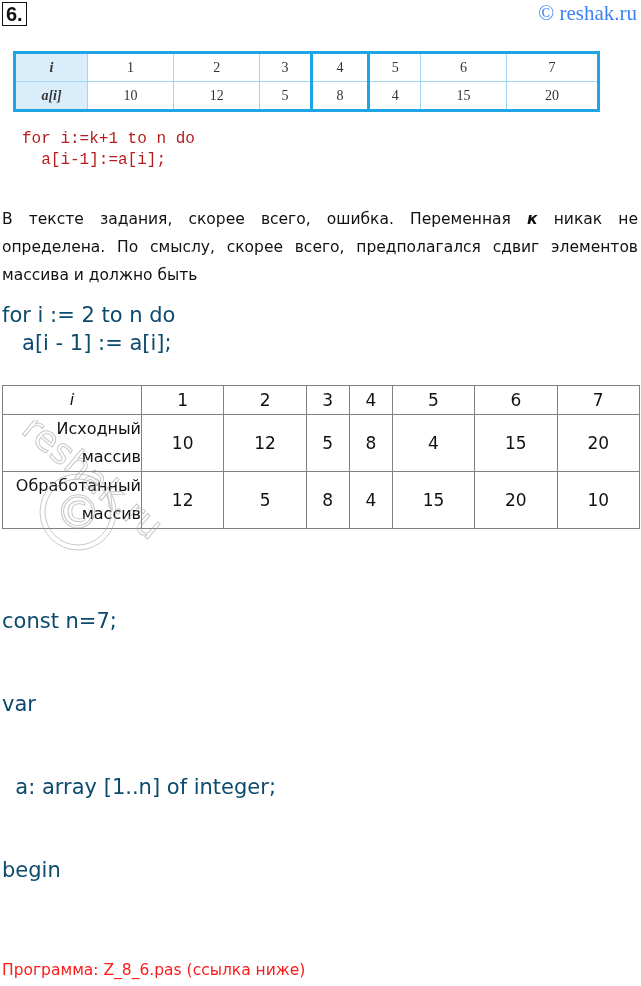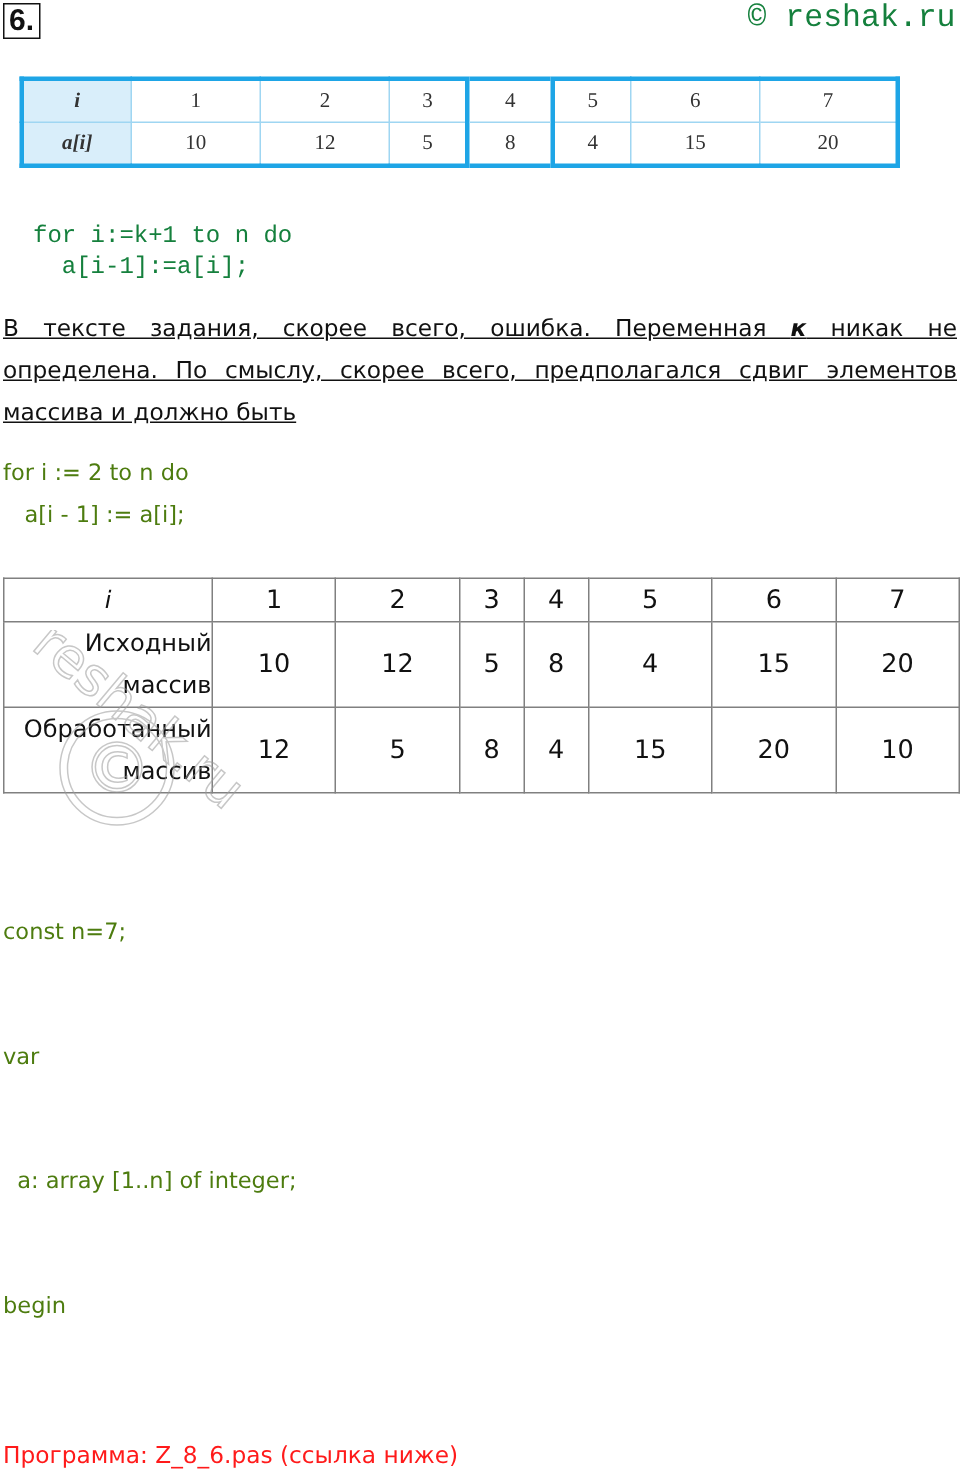--- a/index.html
+++ b/index.html
@@ -6,48 +6,48 @@
   html, body { width: 641px; height: 986px; background: #ffffff; overflow: hidden; }
   body { position: relative; font-family: "DejaVu Sans", sans-serif; color: #111; }
 
   .task-number {
     position: absolute; left: 2px; top: 2px;
     border: 1.5px solid #111; padding: 0 3px;
     font-family: "Liberation Sans", sans-serif; font-weight: bold; font-size: 20px; line-height: 22px;
   }
   .copyright {
     position: absolute; right: 4px; top: 0px;
-    font-family: Liberation Mono, monospace; font-size: 21px; line-height: 26px; color: #15803d;
+    font-family: Liberation Serif, serif; font-size: 21px; line-height: 26px; color: #3b82f6;
   }
 
   
   .book-table {
     position: absolute; left: 13px; top: 51px; width: 587px; height: 61px;
     border-collapse: collapse; border: 3px solid #1ea5e6;
     font-family: "Liberation Serif", serif; font-size: 14px; color: #333;
   }
   .book-table td { border: 1px solid #9fd6f2; text-align: center; height: 29px; }
   .book-table td.head { background: #d9eefa; font-weight: bold; font-style: italic; width: 73px; }
   .book-table td.thick { border-right: 3px solid #1ea5e6; }
 
   
   .orig-code {
-    position: absolute; left: 22px; top: 147px;
-    font-family: "Liberation Mono", monospace; font-size: 16px; line-height: 21px; color: #15803d;
+    position: absolute; left: 22px; top: 129px;
+    font-family: "Liberation Mono", monospace; font-size: 16px; line-height: 21px; color: #b91c1c;
     white-space: pre;
   }
 
   .para {
     position: absolute; left: 2px; top: 205px; width: 636px;
-    font-size: 15.5px; line-height: 28px; text-align: justify; text-align-last: left; text-decoration: underline;
+    font-size: 15.5px; line-height: 28px; text-align: justify; text-align-last: left;
   }
   .para b { font-style: italic; font-weight: bold; }
 
   .code {
-    position: absolute; left: 2px; font-size: 15px; line-height: 27.6px; white-space: pre; color: #4d7c0f;
+    position: absolute; left: 2px; font-size: 21px; line-height: 27.6px; white-space: pre; color: #0c4a6e;
   }
 
   
   .res-table {
     position: absolute; left: 2px; top: 385px; width: 638px;
     border-collapse: collapse; border: 1px solid #808080;
     font-size: 17px;
   }
   .res-table td { border: 1px solid #808080; text-align: center; vertical-align: middle; }
   .res-table tr.r0 td { height: 27px; }

